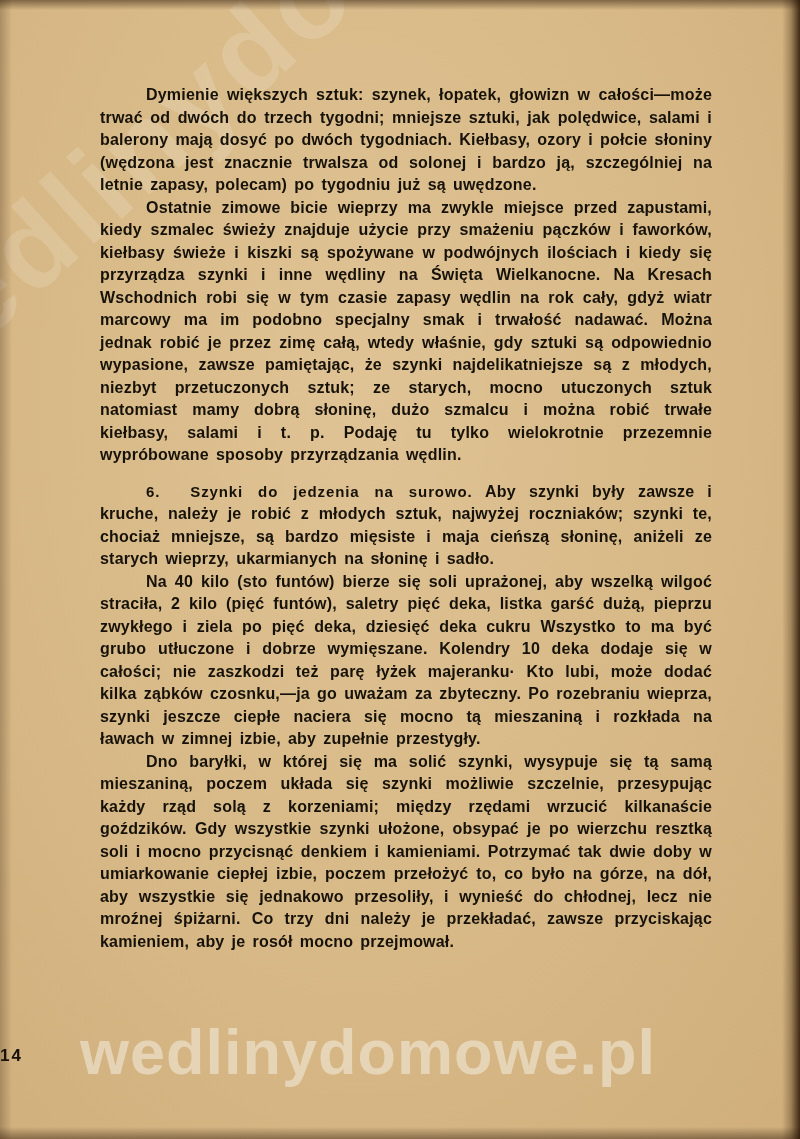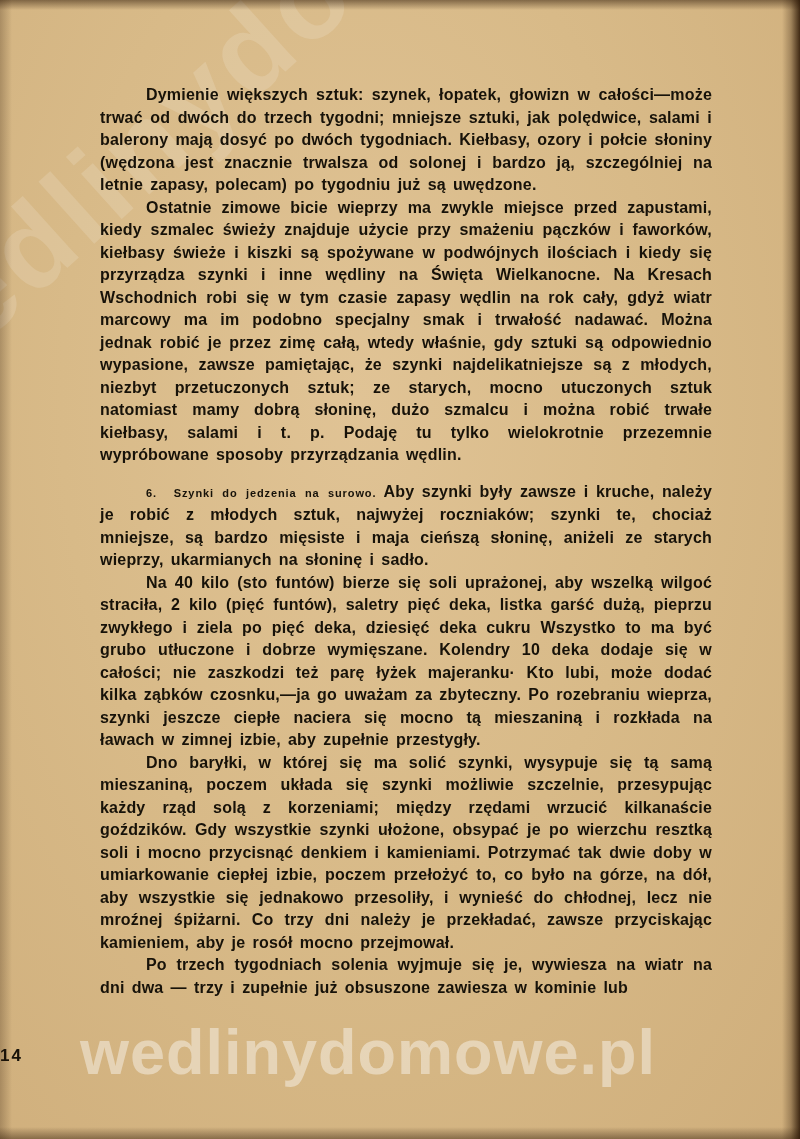--- a/index.html
+++ b/index.html
@@ -36,21 +36,21 @@
     font-size: 16px;
     line-height: 22.5px;
     font-weight: bold;
     text-align: justify;
     letter-spacing: 0.2px;
     word-spacing: 2.5px;
   }
   .para { text-indent: 46px; }
   .para.section-para { margin-top: 14px; }
   .section-heading {
-    font-size: 11px;
+    font-size: 15px;
     letter-spacing: 0.9px;
     word-spacing: 4px;
   }
   .page-number {
     position: absolute;
     left: 0;
     top: 1046px;
     width: 100%;
     font-size: 17px;
     font-weight: bold;
@@ -91,21 +91,20 @@
 
   <main class="text-block">
     <p class="para">Dymienie większych sztuk: szynek, łopatek, głowizn w całości—może trwać od dwóch do trzech tygodni; mniejsze sztuki, jak polędwice, salami i balerony mają dosyć po dwóch tygodniach. Kiełbasy, ozory i połcie słoniny (wędzona jest znacznie trwalsza od solonej i bardzo ją, szczególniej na letnie zapasy, polecam) po tygodniu już są uwędzone.</p>
     <p class="para">Ostatnie zimowe bicie wieprzy ma zwykle miejsce przed zapustami, kiedy szmalec świeży znajduje użycie przy smażeniu pączków i faworków, kiełbasy świeże i kiszki są spożywane w podwójnych ilościach i kiedy się przyrządza szynki i inne wędliny na Święta Wielkanocne. Na Kresach Wschodnich robi się w tym czasie zapasy wędlin na rok cały, gdyż wiatr marcowy ma im podobno specjalny smak i trwałość nadawać. Można jednak robić je przez zimę całą, wtedy właśnie, gdy sztuki są odpowiednio wypasione, zawsze pamiętając, że szynki najdelikatniejsze są z młodych, niezbyt przetuczonych sztuk; ze starych, mocno utuczonych sztuk natomiast mamy dobrą słoninę, dużo szmalcu i można robić trwałe kiełbasy, salami i t. p. Podaję tu tylko wielokrotnie przezemnie wypróbowane sposoby przyrządzania wędlin.</p>
     <p class="para section-para">
       <span class="section-heading">6.&nbsp; Szynki do jedzenia na surowo.</span>
       <span>Aby szynki były zawsze i kruche, należy je robić z młodych sztuk, najwyżej roczniaków; szynki te, chociaż mniejsze, są bardzo mięsiste i maja cieńszą słoninę, aniżeli ze starych wieprzy, ukarmianych na słoninę i sadło.</span>
     </p>
     <p class="para">Na 40 kilo (sto funtów) bierze się soli uprażonej, aby wszelką wilgoć straciła, 2 kilo (pięć funtów), saletry pięć deka, listka garść dużą, pieprzu zwykłego i ziela po pięć deka, dziesięć deka cukru Wszystko to ma być grubo utłuczone i dobrze wymięszane. Kolendry 10 deka dodaje się w całości; nie zaszkodzi też parę łyżek majeranku· Kto lubi, może dodać kilka ząbków czosnku,—ja go uważam za zbyteczny. Po rozebraniu wieprza, szynki jeszcze ciepłe naciera się mocno tą mieszaniną i rozkłada na ławach w zimnej izbie, aby zupełnie przestygły.</p>
     <p class="para">Dno baryłki, w której się ma solić szynki, wysypuje się tą samą mieszaniną, poczem układa się szynki możliwie szczelnie, przesypując każdy rząd solą z korzeniami; między rzędami wrzucić kilkanaście goździków. Gdy wszystkie szynki ułożone, obsypać je po wierzchu resztką soli i mocno przycisnąć denkiem i kamieniami. Potrzymać tak dwie doby w umiarkowanie ciepłej izbie, poczem przełożyć to, co było na górze, na dół, aby wszystkie się jednakowo przesoliły, i wynieść do chłodnej, lecz nie mroźnej śpiżarni. Co trzy dni należy je przekładać, zawsze przyciskając kamieniem, aby je rosół mocno przejmował.</p>
-    <p class="para">Po trzech tygodniach solenia wyjmuje się je, wywiesza na wiatr na dni dwa — trzy i zupełnie już obsuszone zawiesza w kominie lub</p>
   </main>
 
   <div class="page-number">14</div>
 
   <div class="wm-bottom">wedlinydomowe.pl</div>
 
   <div class="edge edge-right"></div>
   <div class="edge edge-top"></div>
   <div class="edge edge-bottom"></div>
   <div class="edge edge-left"></div>

